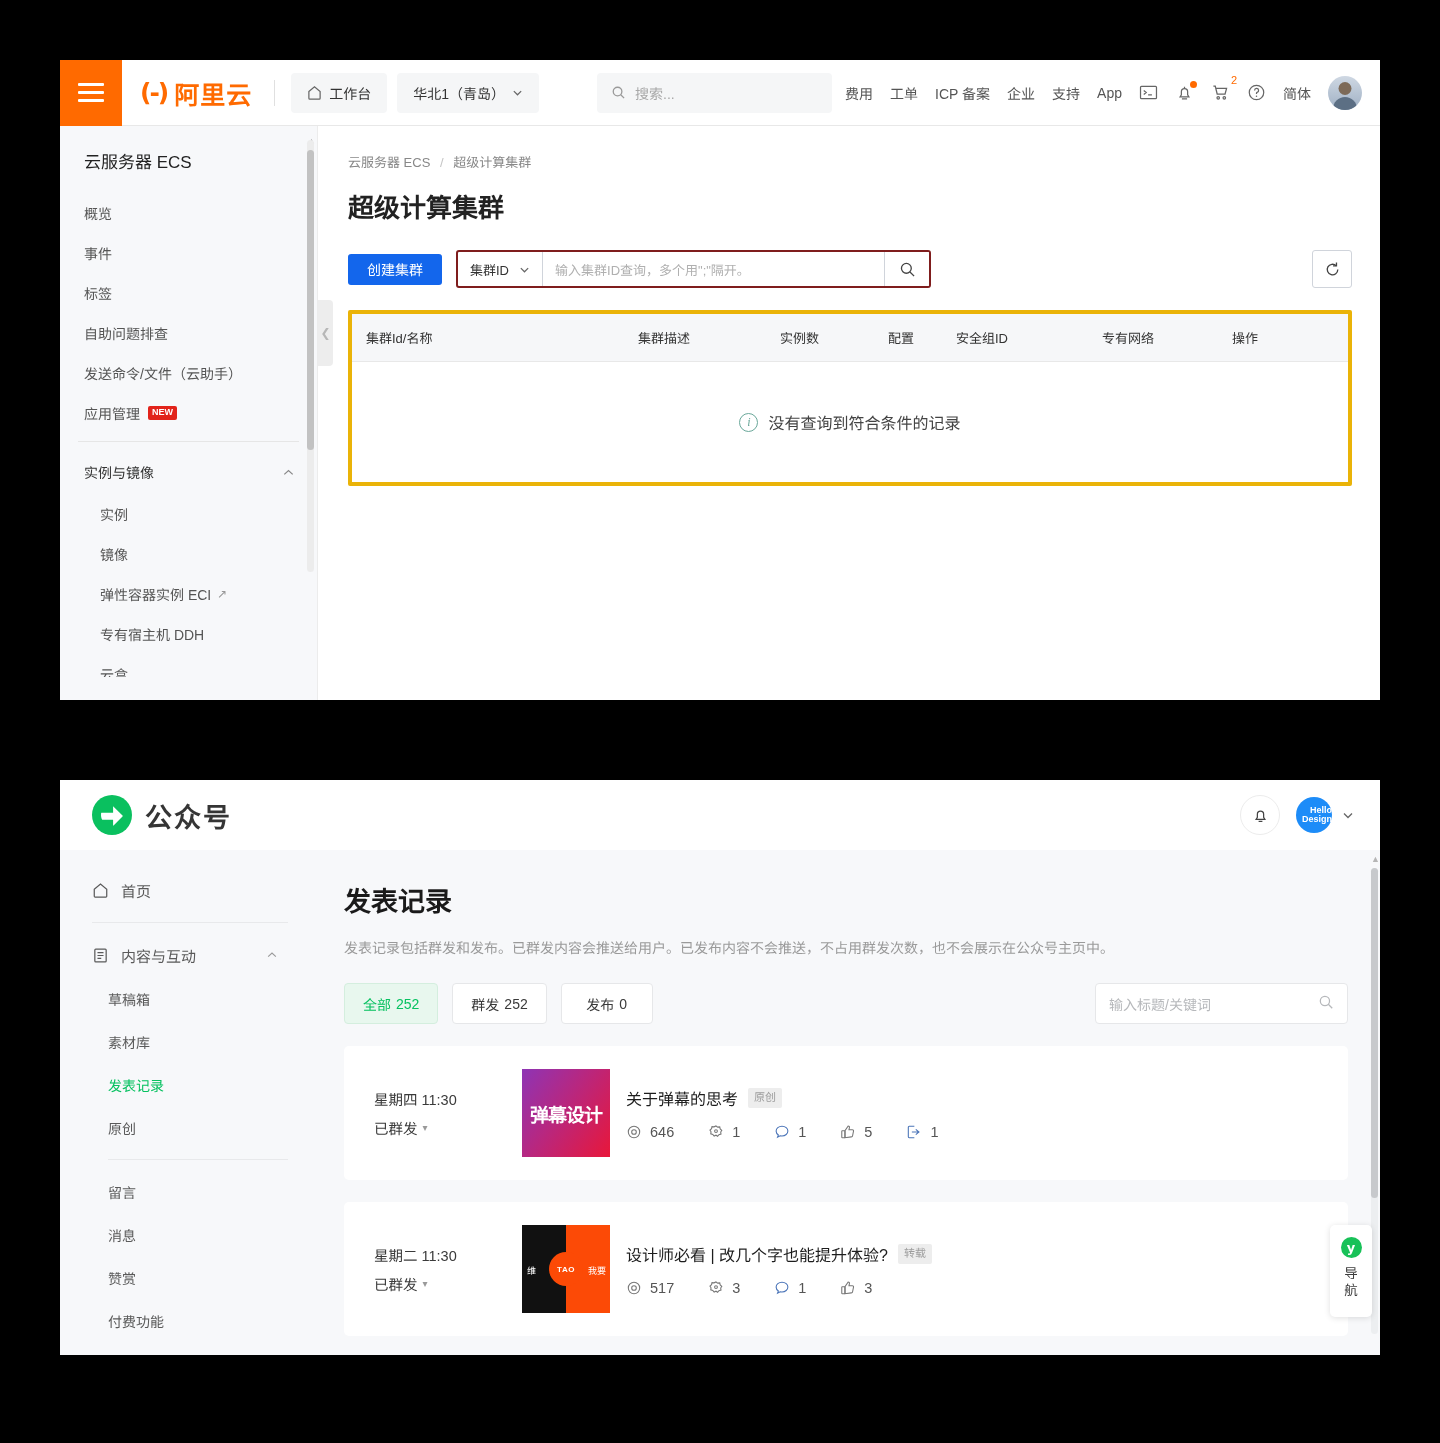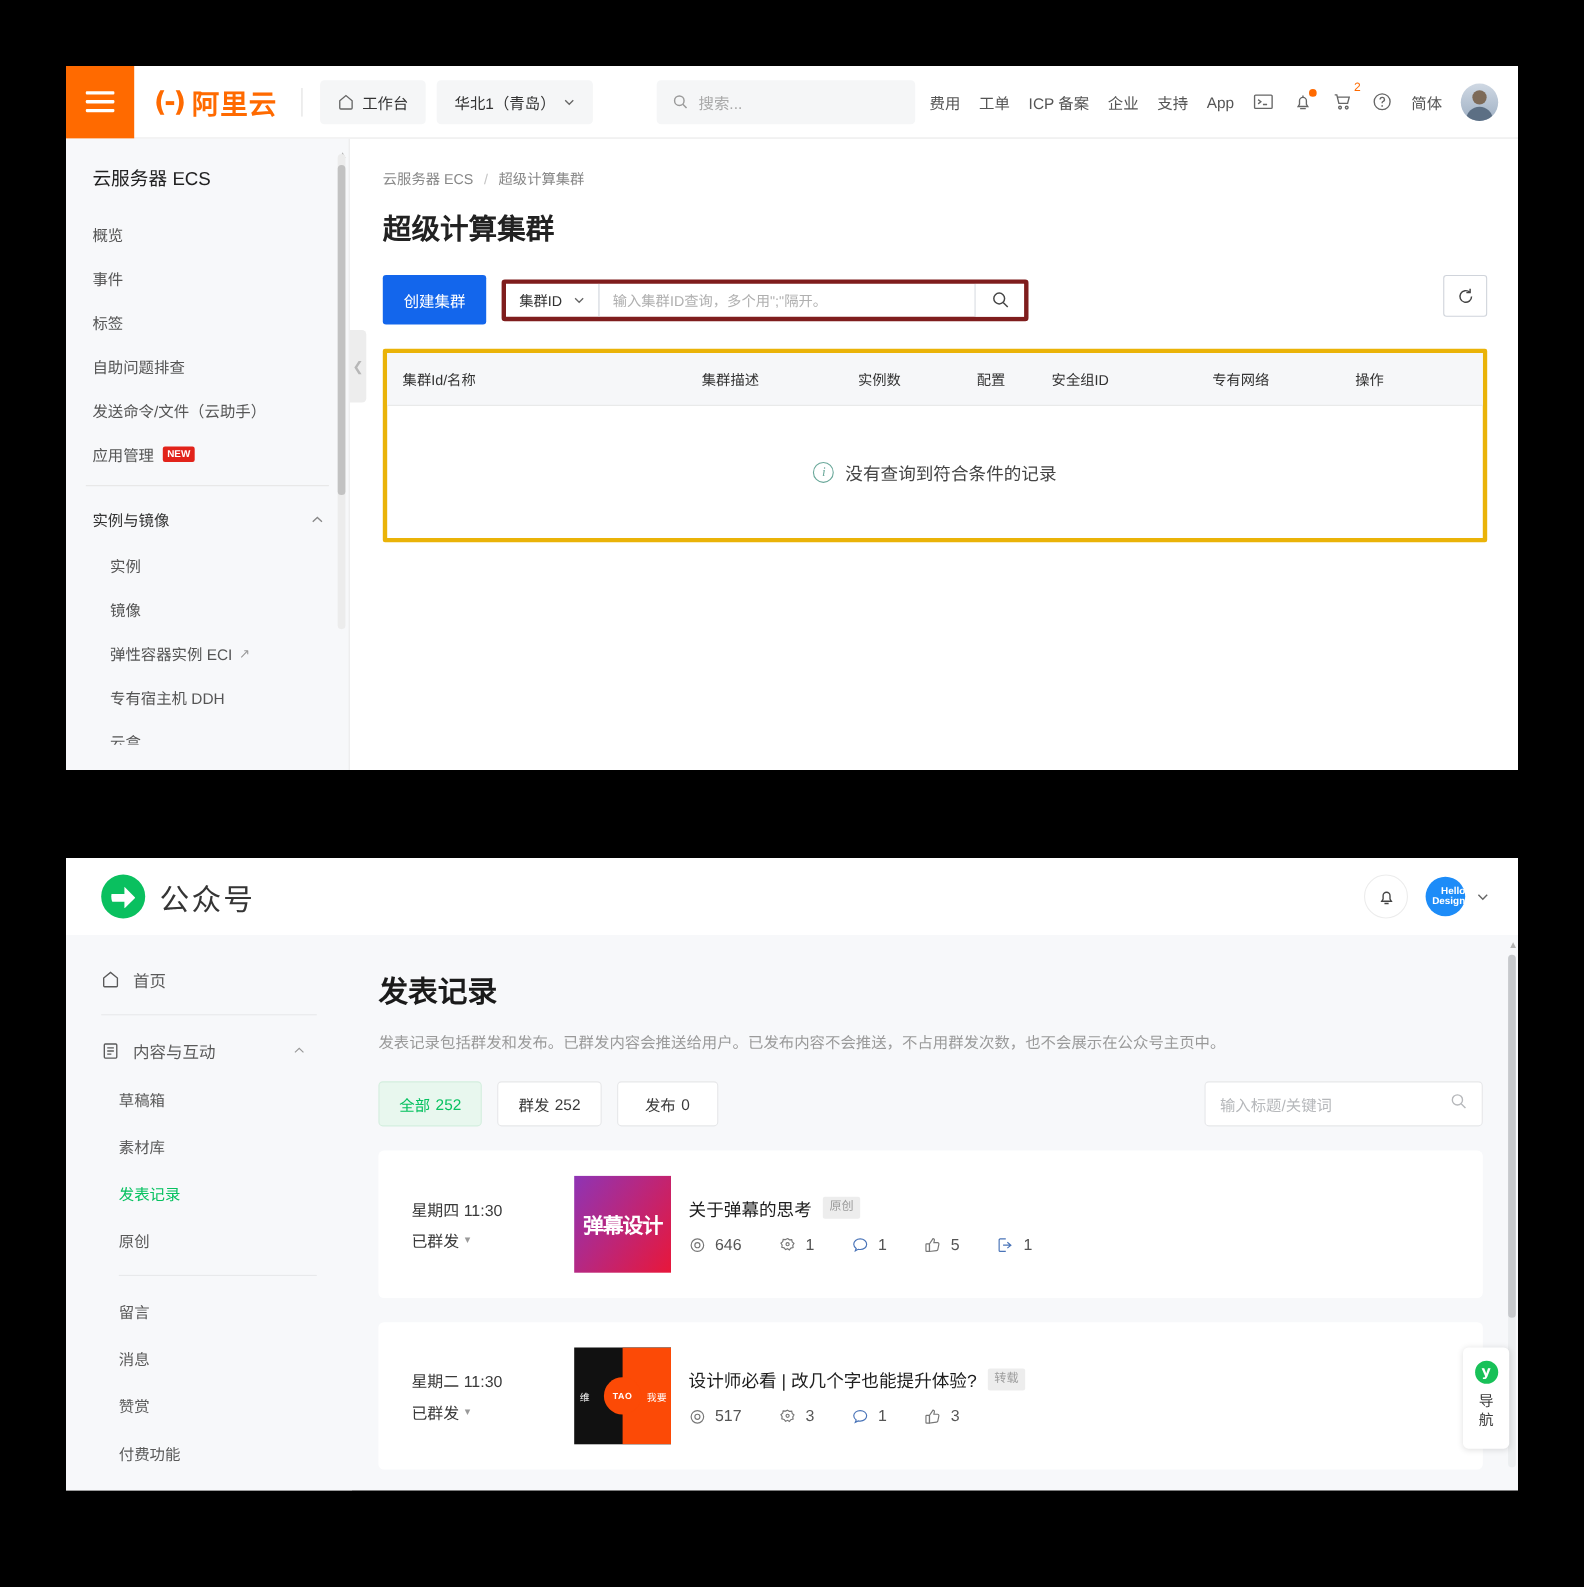--- a/index.html
+++ b/index.html
@@ -94,26 +94,26 @@
     display: flex; align-items: center; justify-content: center;
     font-size: 12px; color: #b7b7b7; cursor: pointer; z-index: 5;
   }
 
   .ali-main { flex: 1; padding: 26px 28px 0 30px; background: #fff; overflow: hidden; }
   .crumb { font-size: 13px; color: #888; margin-bottom: 16px; }
   .crumb .sep { margin: 0 6px; color: #c4c4c4; }
   .ali-h1 { font-size: 26px; color: #222; font-weight: 600; margin-bottom: 26px; }
   .ali-toolbar { display: flex; align-items: center; position: relative; }
   .btn-primary {
-    background: #1366ec; color: #fff; font-size: 14px; height: 45px;
+    background: #1366ec; color: #fff; font-size: 14px; height: 31px;
     padding: 15px 19px; border: 0; border-radius: 3px; cursor: pointer;
     display: flex; align-items: center;
   }
   .filter-wrap {
-    display: flex; margin-left: 14px; border: 4px solid #7f1d1d; border-radius: 3px;
+    display: flex; margin-left: 14px; border: 2px solid #7f1d1d; border-radius: 3px;
     height: 38px; overflow: hidden; background: #fff;
   }
   .filter-sel {
     display: flex; align-items: center; gap: 10px; padding: 0 12px;
     font-size: 13px; color: #333; border-right: 1px solid #d0d4db; cursor: pointer; white-space: nowrap;
   }
   .filter-inp {
     width: 342px; display: flex; align-items: center; padding: 0 12px;
     font-size: 13px; color: #b0b0b0; border-right: 1px solid #d0d4db; cursor: text;
   }
@@ -155,21 +155,21 @@
   .wx-logo { display: flex; align-items: center; gap: 13px; }
   .wx-logo-mark {
     width: 40px; height: 40px; border-radius: 50%;
     background: #0ac05f; position: relative; flex: 0 0 auto;
   }
   .wx-logo-mark::after {
     content: ""; position: absolute; left: 9px; top: 9px; width: 22px; height: 22px;
     border-radius: 50%; background: #fff;
     clip-path: polygon(0 40%, 55% 40%, 55% 10%, 100% 55%, 55% 100%, 55% 72%, 0 72%);
   }
-  .wx-logo-text { font-size: 27px; color: #353535; font-weight: 400; letter-spacing: 2px; }
+  .wx-logo-text { font-size: 27px; color: #353535; font-weight: 700; letter-spacing: 2px; }
   .wx-head-right { margin-left: auto; display: flex; align-items: center; gap: 16px; }
   .wx-bell {
     width: 40px; height: 40px; border-radius: 50%; border: 1px solid #ececec;
     display: flex; align-items: center; justify-content: center; cursor: pointer; color: #444;
   }
   .wx-user { display: flex; align-items: center; gap: 10px; cursor: pointer; }
   .wx-ava {
     width: 36px; height: 36px; border-radius: 50%; background: #1d8cf8;
     color: #fff; font-size: 9px; font-weight: 700; line-height: 1.05;
     display: flex; flex-direction: column; align-items: flex-end; justify-content: center;

